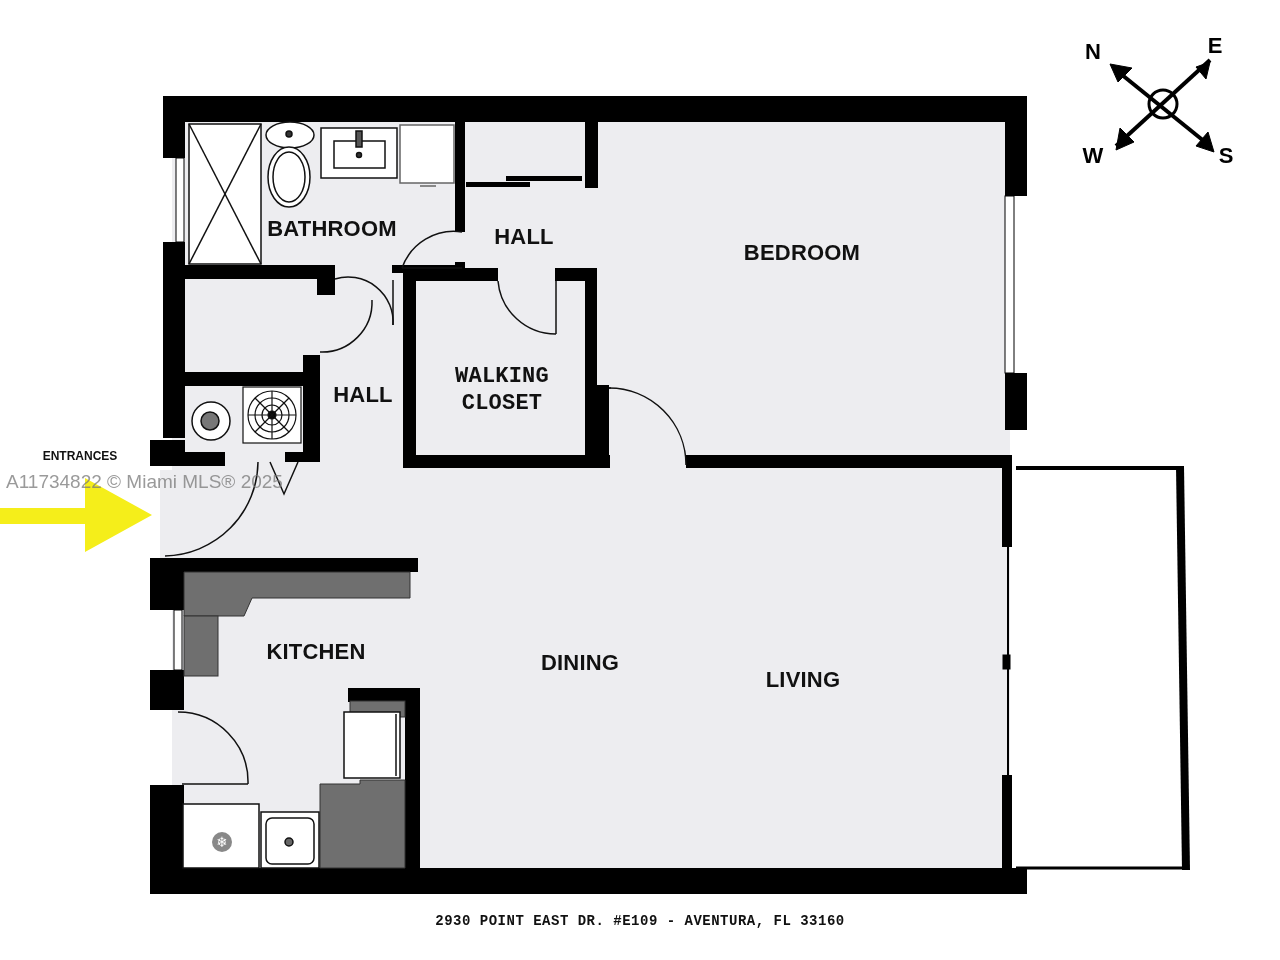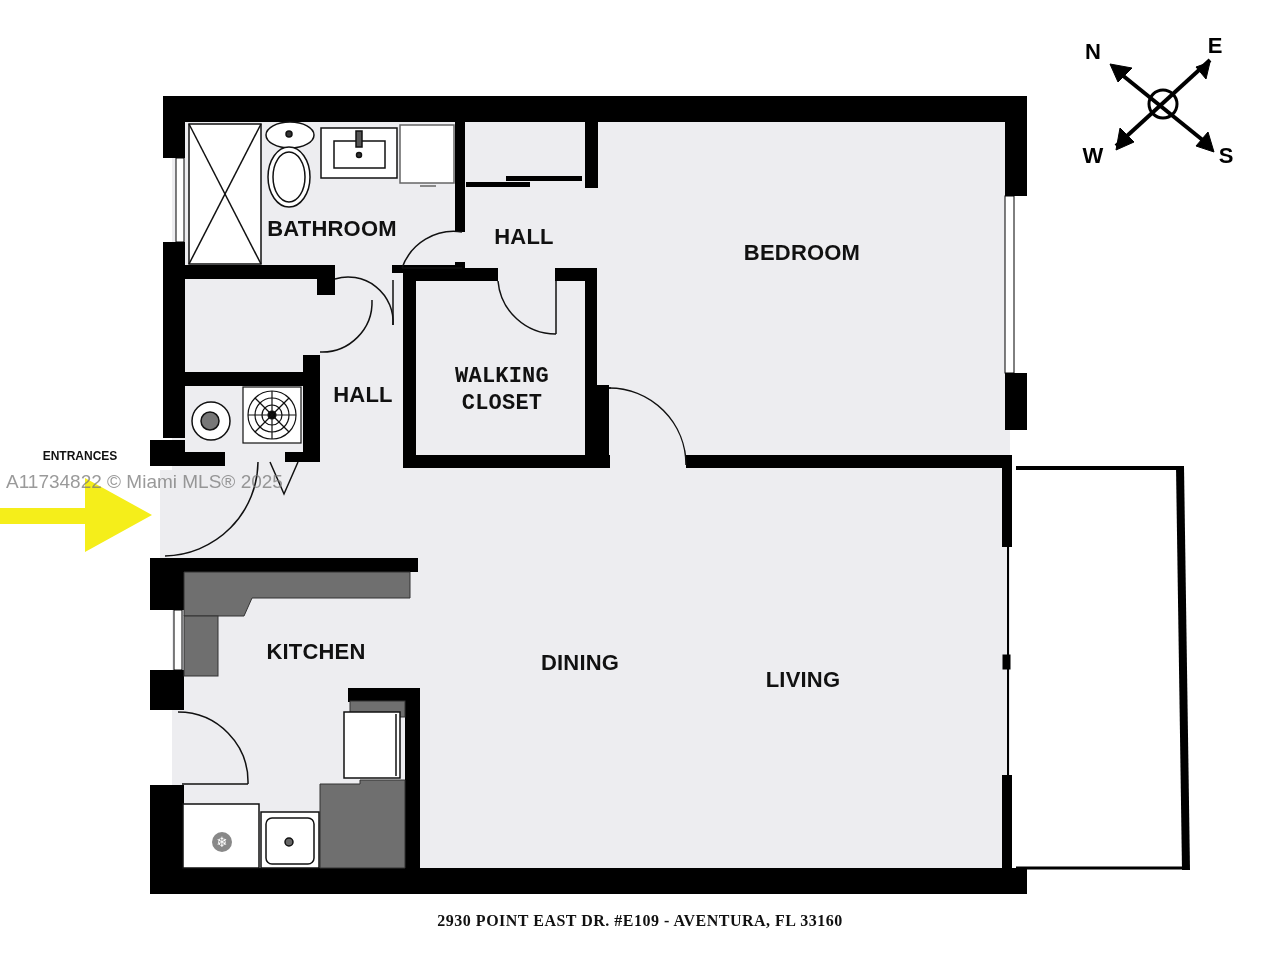--- a/index.html
+++ b/index.html
@@ -2,21 +2,21 @@
 <html><head>
 <meta charset="utf-8">
 <style>
   html, body { margin: 0; padding: 0; background: #ffffff; }
   body { width: 1280px; height: 960px; position: relative; overflow: hidden; font-family: "Liberation Sans", sans-serif; }
   #plan { position: absolute; left: 0; top: 0; }
   .room-label { position: absolute; font-family: "Liberation Sans", sans-serif; font-weight: bold; font-size: 22px; color: #111; text-align: center; line-height: 27px; transform: translate(-50%, -50%); white-space: nowrap; letter-spacing: 0.2px; }
   .compass-letter { position: absolute; font-family: "Liberation Sans", sans-serif; font-weight: bold; font-size: 22px; color: #000; transform: translate(-50%, -50%); }
   .entrances { position: absolute; left: 80px; top: 456px; transform: translate(-50%, -50%); font-family: "Liberation Sans", sans-serif; font-weight: bold; font-size: 12px; color: #111; }
   .watermark { position: absolute; left: 6px; top: 471px; font-family: Liberation Sans, sans-serif; font-size: 19px; color: rgba(120,120,120,0.75); white-space: nowrap; }
-  .address { position: absolute; left: 640px; top: 921px; transform: translate(-50%, -50%); font-family: Liberation Serif, serif; font-weight: bold; font-size: 16px; color: #111; white-space: nowrap; letter-spacing: 0.5px; }
+  .address { position: absolute; left: 640px; top: 921px; transform: translate(-50%, -50%); font-family: Liberation Mono, monospace; font-weight: bold; font-size: 14px; color: #111; white-space: nowrap; letter-spacing: 0.5px; }
 </style>
 </head>
 <body>
 
 <svg id="plan" width="1280" height="960" viewBox="0 0 1280 960" xmlns="http://www.w3.org/2000/svg">
 
   <g fill="#ededf0">
     <rect x="172" y="110" width="838" height="770"></rect>
     <rect x="160" y="470" width="20" height="90"></rect>
   </g>

